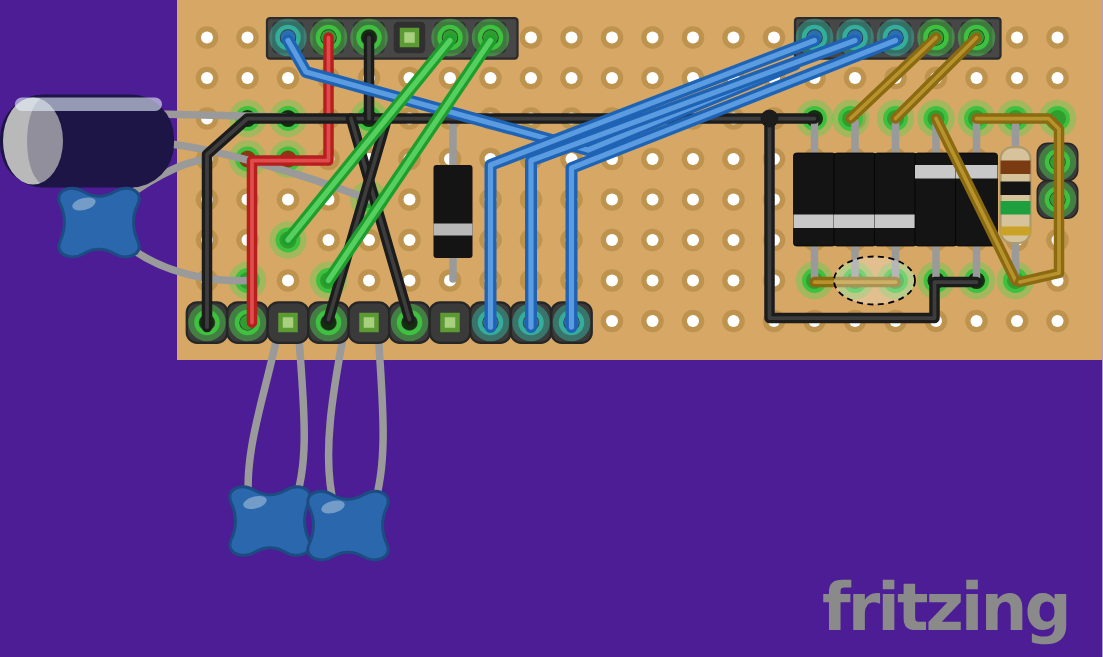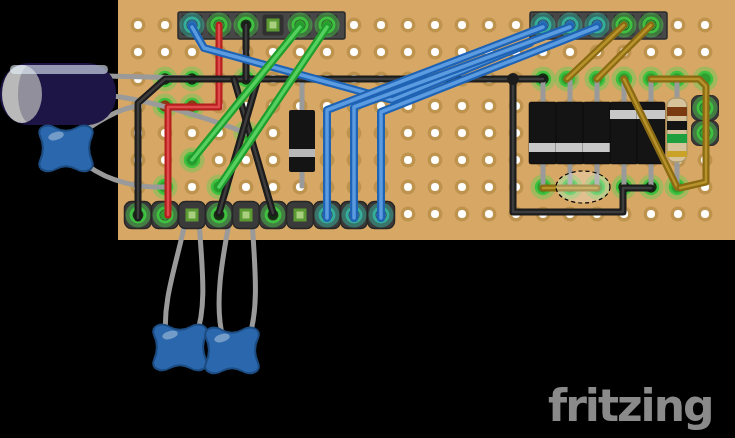--- a/index.html
+++ b/index.html
@@ -1,16 +1,16 @@
 <!DOCTYPE html>
 <html><head>
 <meta charset="utf-8">
 <style>
   html,body{margin:0;padding:0;background:#fff;}
-  #stage{position:relative;width:735px;height:438px;background:#000000;overflow:hidden;
+  #stage{position:relative;width:735px;height:438px;background:#4c1d95;overflow:hidden;
          font-family:"DejaVu Sans",sans-serif;}
   #scene{position:absolute;left:0;top:0;}
   .logo{position:absolute;left:548px;top:380px;width:190px;
         font-family:"DejaVu Sans",sans-serif;font-weight:bold;font-size:44px;
         letter-spacing:-2px;color:#8a8a8a;user-select:none;}
 </style>
 </head>
 <body>
 
 <div id="stage">

